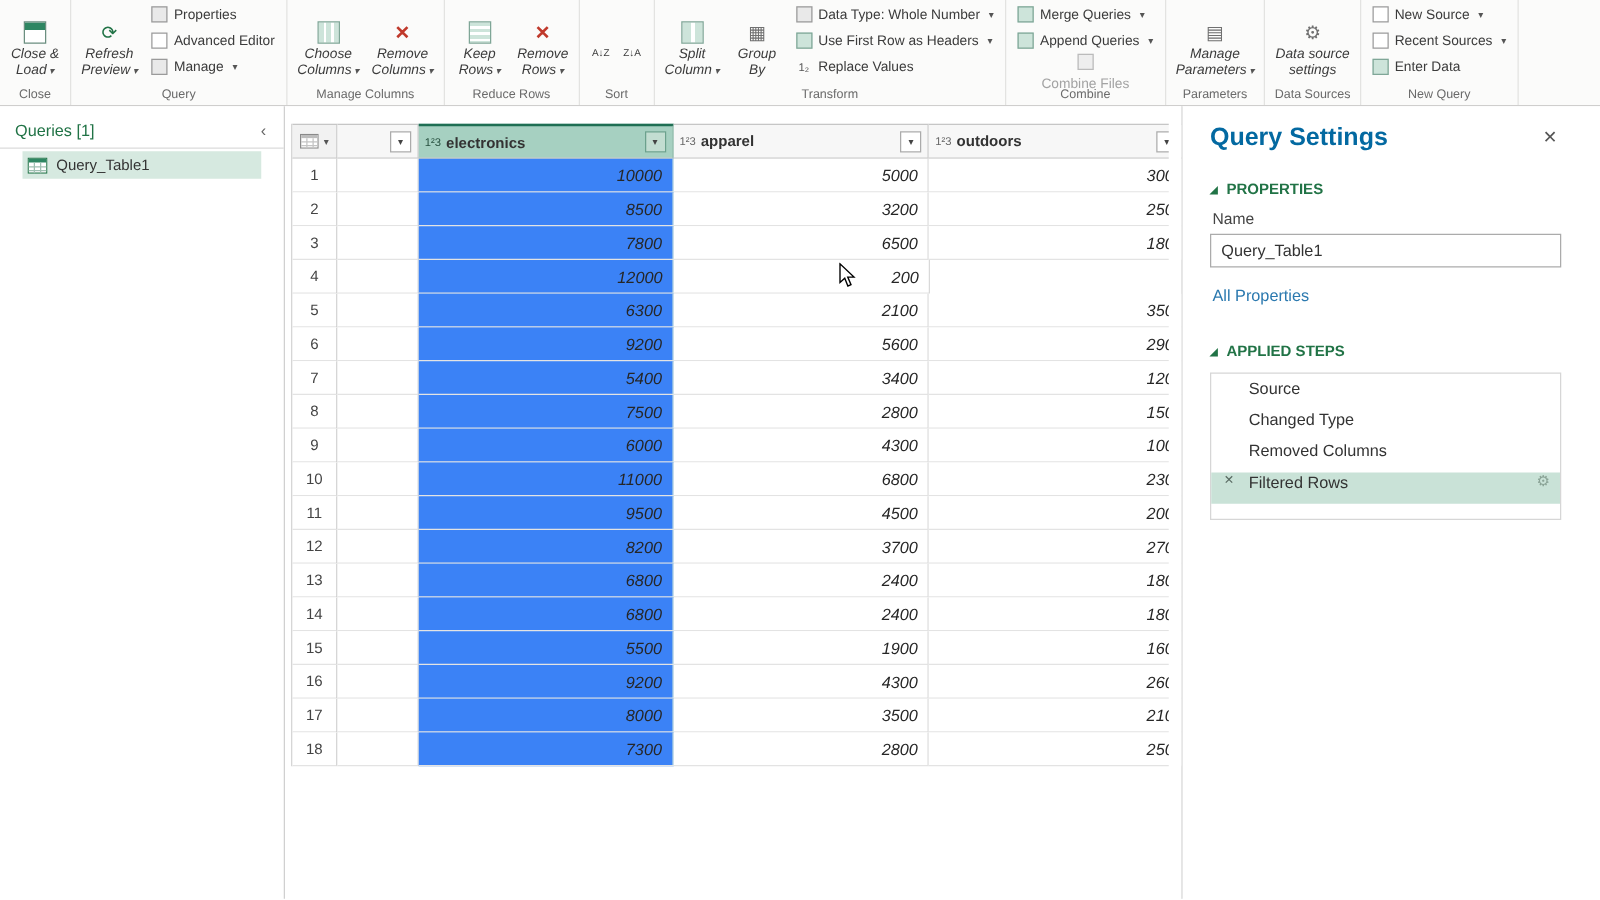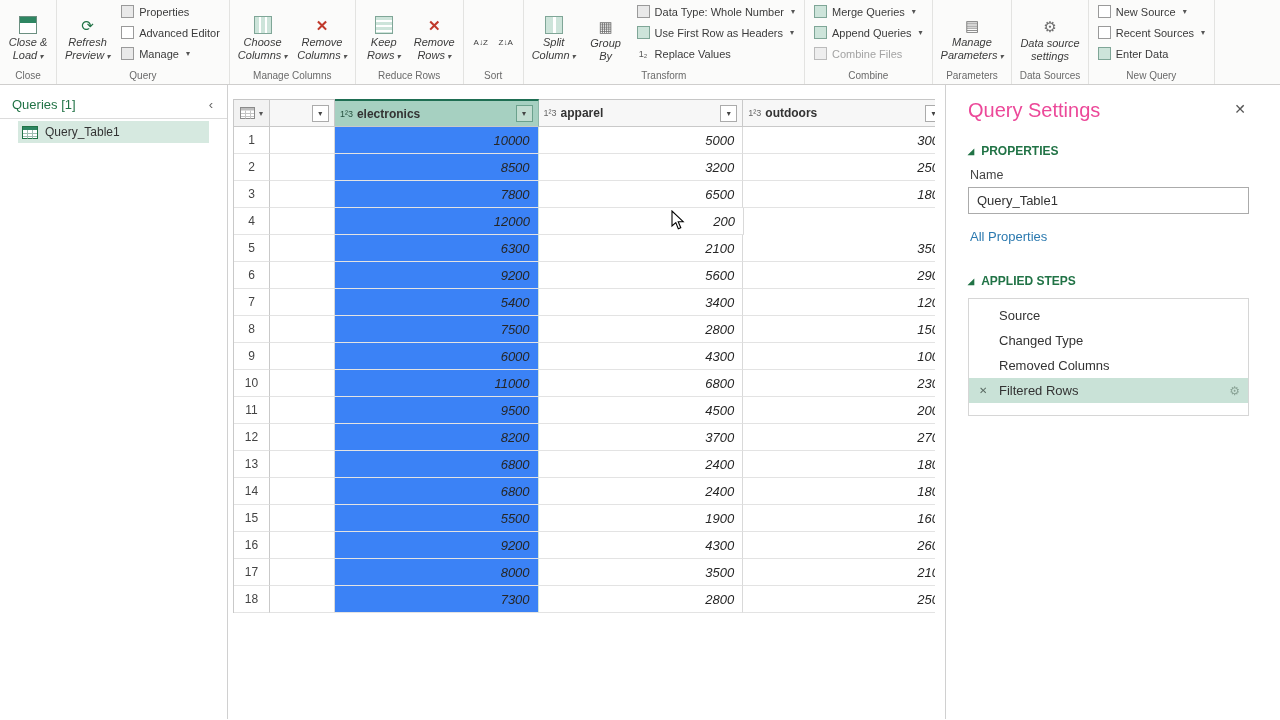--- a/index.html
+++ b/index.html
@@ -15,21 +15,21 @@
   .glabel { height: 17px; line-height: 17px; font-size: 10px; color: #6a6a6a;
     text-align: center; white-space: nowrap; }
   .bbtn { display: flex; flex-direction: column; align-items: center; justify-content: flex-end;
     min-width: 44px; font-size: 11px; line-height: 13px; color: #3b3b3b; padding: 2px 2px 4px; cursor: default; }
   .bicon { width: 18px; height: 18px; margin-bottom: 2px; flex: none; }
   .bicon.gly { display: flex; align-items: center; justify-content: center; font-size: 15px; border: none; }
   .bl { white-space: nowrap; font-style: italic; }
   .stack { display: flex; flex-direction: column; justify-content: flex-end; padding-bottom: 3px; }
   .sbtn { display: flex; align-items: center; gap: 5px; height: 21px; font-size: 11px;
     color: #3b3b3b; white-space: nowrap; padding: 0 3px; cursor: default; }
-  .sbtn.disabled { color: #a3a3a3; }
+  .sbtn.disabled { color: #a3a3a3; flex-direction: column; }
   .sicon { width: 13px; height: 13px; flex: none; display: inline-flex;
     align-items: center; justify-content: center; }
   .si-gray { background: #e9e9e9; border: 1px solid #9a9a9a; }
   .si-doc { background: #fff; border: 1px solid #9a9a9a; }
   .si-green { background: #cde4da; border: 1px solid #7fa697; }
   .si-dim { background: #eee; border: 1px solid #bbb; }
   .si-repl { font-size: 9px; color: #555; }
   .caret { font-size: 8px; color: #555; margin-left: 2px; }
   .ic-closeload { background: linear-gradient(180deg, #2e8662 0 6px, #fff 6px); border: 1px solid #6b8f80; }
   .ic-cols { border: 1px solid #7fa697; background: repeating-linear-gradient(90deg, #cde4da 0 4px, #fff 4px 6px); }
@@ -79,31 +79,31 @@
     border-right: 1px solid #d9d9d9; border-bottom: 1px solid #e3e3e3; background: #fff; cursor: default; }
   .cell.sel { background: #3b82f6; border-right-color: #cfe5dc; }
   .rownum { width: 36px; justify-content: center; font-style: normal; font-size: 12px;
     color: #444; border-right: 1px solid #c9c9c9; padding: 0; }
   .vscroll { position: absolute; top: 0; right: 0; width: 10px; height: 100%; background: #fff; z-index: 2; }
 
   
   .settings { width: 335px; flex: none; border-left: 1px solid #d0d0d0; background: #fff;
     padding: 14px 30px 0 22px; }
   .qs-titlerow { display: flex; align-items: flex-start; justify-content: space-between; margin-bottom: 22px; }
-  .qs-title { font-size: 20px; color: #ec4899; font-weight: 400; }
+  .qs-title { font-size: 20px; color: #0369a1; font-weight: 700; }
   .qs-close { color: #555; font-size: 14px; cursor: default; padding: 2px 4px; }
   .qs-section { display: flex; align-items: center; gap: 7px; font-size: 12px; font-weight: bold;
     color: #217346; cursor: default; margin-bottom: 10px; }
   .tri { font-size: 8px; color: #217346; }
   .qs-namelabel { font-size: 12.5px; color: #444; margin: 6px 0 5px 2px; }
   .qs-input { width: 281px; height: 27px; border: 1px solid #ababab; padding: 3px 8px;
     font-size: 13px; color: #333; font-family: "Liberation Sans", sans-serif; display: block; }
   .qs-link { color: #2b79af; font-size: 13px; margin: 15px 0 30px 2px; cursor: default; }
   .steps-box { border: 1px solid #d6d6d6; width: 281px; min-height: 118px; padding: 4px 0; margin-top: 2px; }
-  .step { position: relative; display: flex; align-items: center; height: 25px;
+  .step { position: relative; display: flex; height: 25px;
     padding-left: 30px; font-size: 13px; color: #333; cursor: default; }
   .step.sel { background: #c9e2d7; }
   .stepx { position: absolute; left: 10px; font-size: 10px; color: #5a6b63; }
   .stepgear { margin-left: auto; margin-right: 8px; color: #8aa396; font-size: 12px; }
 
   .cursor { position: absolute; left: 671px; top: 210px; z-index: 10; }
 </style>
 </head>
 <body>
 

